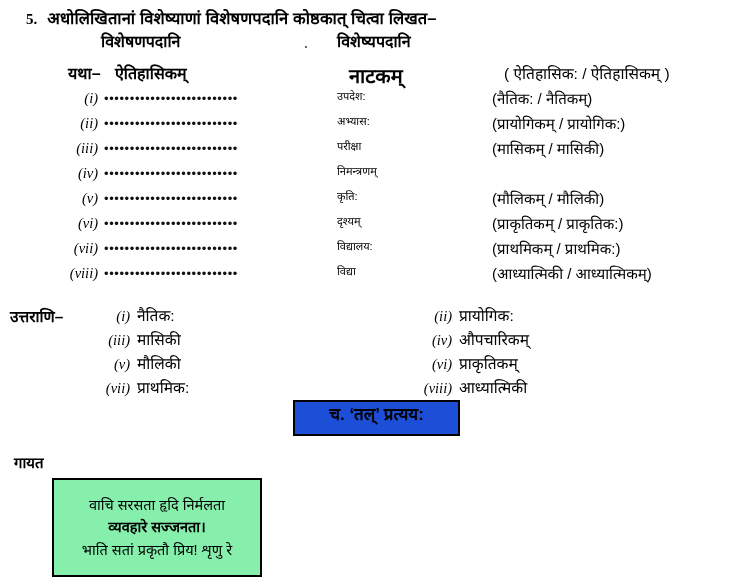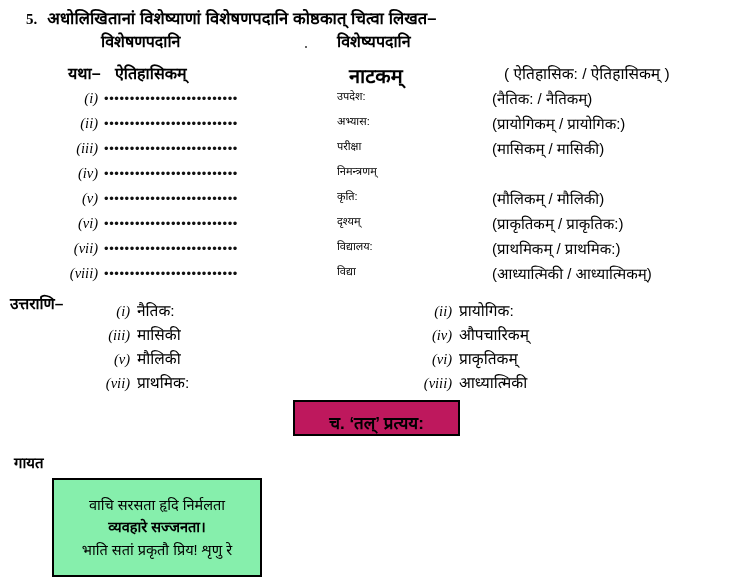--- a/index.html
+++ b/index.html
@@ -173,38 +173,37 @@
     top: 0;
     font-size: 15px;
     font-family: "Liberation Sans", sans-serif;
     white-space: nowrap;
   }
 
   
   .answers {
     position: absolute;
     left: 0;
-    top: 291px;
+    top: 304px;
     width: 754px;
     height: 96px;
   }
   .ans-label {
     position: absolute;
     left: 10px;
     top: 1px;
     font-size: 15.5px;
     font-weight: 700;
     font-family: "Liberation Sans", sans-serif;
     white-space: nowrap;
   }
   .ans-item {
     position: absolute;
     height: 24px;
     white-space: nowrap;
-    margin-top: 8px;
   }
   .ans-item .rn {
     display: inline-block;
     width: 52px;
     text-align: right;
     font-size: 14.5px;
     font-style: italic;
     font-family: "Liberation Serif", serif;
   }
   .ans-item .val {
@@ -218,23 +217,23 @@
 
   
   .section-box {
     position: absolute;
     left: 293px;
     top: 400px;
     width: 163px;
     height: 32px;
     border: 2px solid #000;
     display: flex;
-    align-items: flex-end;
+    align-items: flex-start;
     justify-content: center;
-    background: #be185d;
+    background: #1d4ed8;
   }
   .section-box .lbl {
     font-size: 17px;
     font-weight: 700;
     font-family: "Liberation Sans", sans-serif;
     white-space: nowrap;
   }
 
   
   .sing-label {

